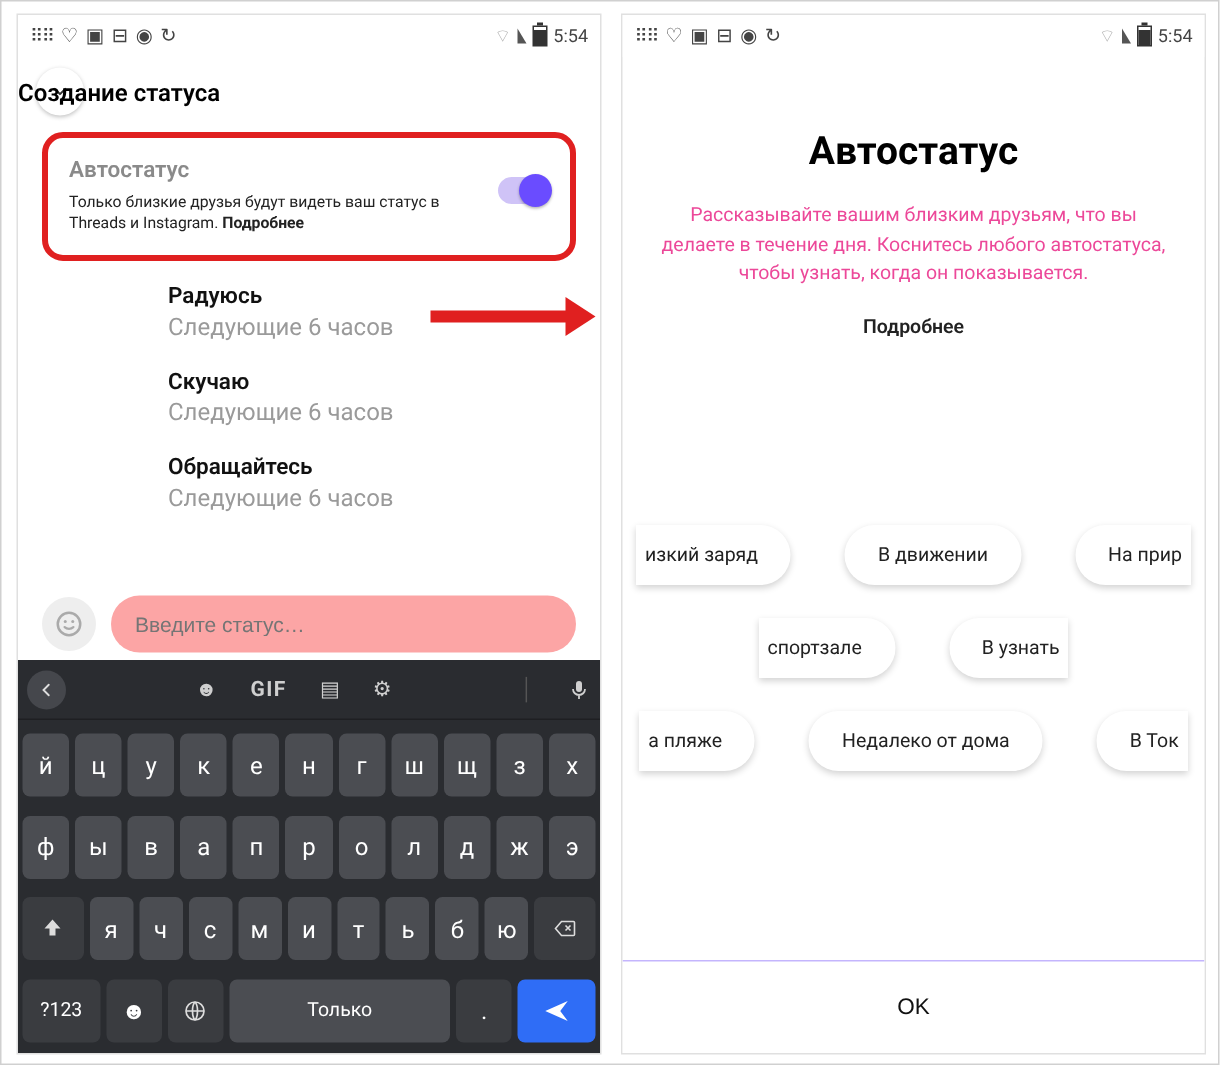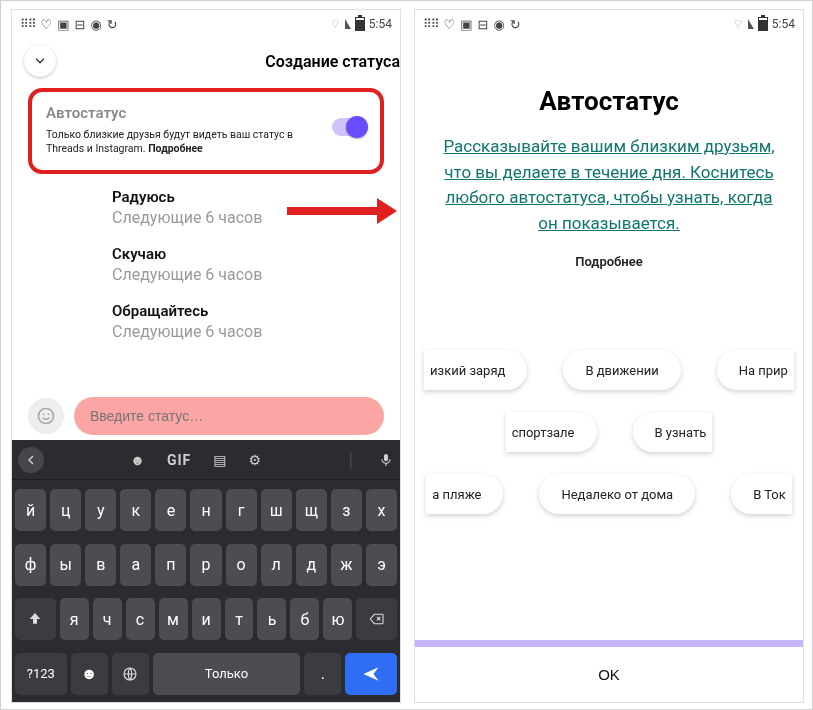--- a/index.html
+++ b/index.html
@@ -46,21 +46,21 @@
   
   .header {
     display:flex; align-items:center; height:46px; padding:0 12px; position:relative;
   }
   .back-chip {
     width:32px;height:32px;border-radius:50%;background:#fff;
     box-shadow:0 1px 3px rgba(0,0,0,.25);
     display:flex;align-items:center;justify-content:center;
   }
   .header-title {
-    position:absolute; left:0; right:0; text-align:right; font-weight:600; font-size:16px; pointer-events:none;
+    position:absolute; left:0; right:0; text-align:left; font-weight:600; font-size:16px; pointer-events:none;
   }
 
   .auto-card {
     margin:4px 16px 8px;
     border:4px solid #e02020;
     border-radius:14px;
     padding:12px 14px 14px;
     position:relative;
     display:flex; align-items:flex-start; gap:10px;
   }
@@ -117,38 +117,38 @@
   .key.dark{background:#3a3c40;}
   .key.wide{flex:1.4;}
   .key.space{flex:4;font-size:13px;}
   .key.send{background:#2f6df6;}
 
   
   .r-content{
     padding:48px 22px 0; text-align:center;
   }
   .r-title{font-size:26px;font-weight:700;margin-bottom:18px;}
-  .r-desc{font-size:17px;color:#0f766e;line-height:1.5;text-decoration:underline;}
+  .r-desc{font-size:13px;color:#ec4899;line-height:1.5;}
   .r-more{font-size:13px;font-weight:600;color:#222;margin-top:18px;}
 
   .chips-area{
     position:absolute;left:0;right:0;top:340px;
     display:flex;flex-direction:column;gap:22px;
   }
   .chip-row{display:flex;gap:36px;justify-content:center;}
   .chip{
     height:40px;padding:0 22px;border-radius:20px;background:#fff;
     box-shadow:0 2px 5px rgba(0,0,0,.18);
     display:flex;align-items:center;font-size:13px;color:#222;white-space:nowrap;
   }
   .chip.cut-l{border-top-left-radius:0;border-bottom-left-radius:0;margin-left:-30px;padding-left:6px;}
   .chip.cut-r{border-top-right-radius:0;border-bottom-right-radius:0;margin-right:-30px;padding-right:6px;}
 
   .ok-bar{
-    position:absolute;left:0;right:0;bottom:0;height:62px;border-top:7px solid #c4b5fd;
+    position:absolute;left:0;right:0;bottom:0;height:62px;border-top:1px solid #c4b5fd;
     display:flex;align-items:center;justify-content:center;background:#fff;
   }
   .ok-btn{font-size:15px;font-weight:500;color:#111;background:none;border:none;}
 
   svg{display:block;}
 </style>
 </head>
 <body>
 
 <div class="phone left">

